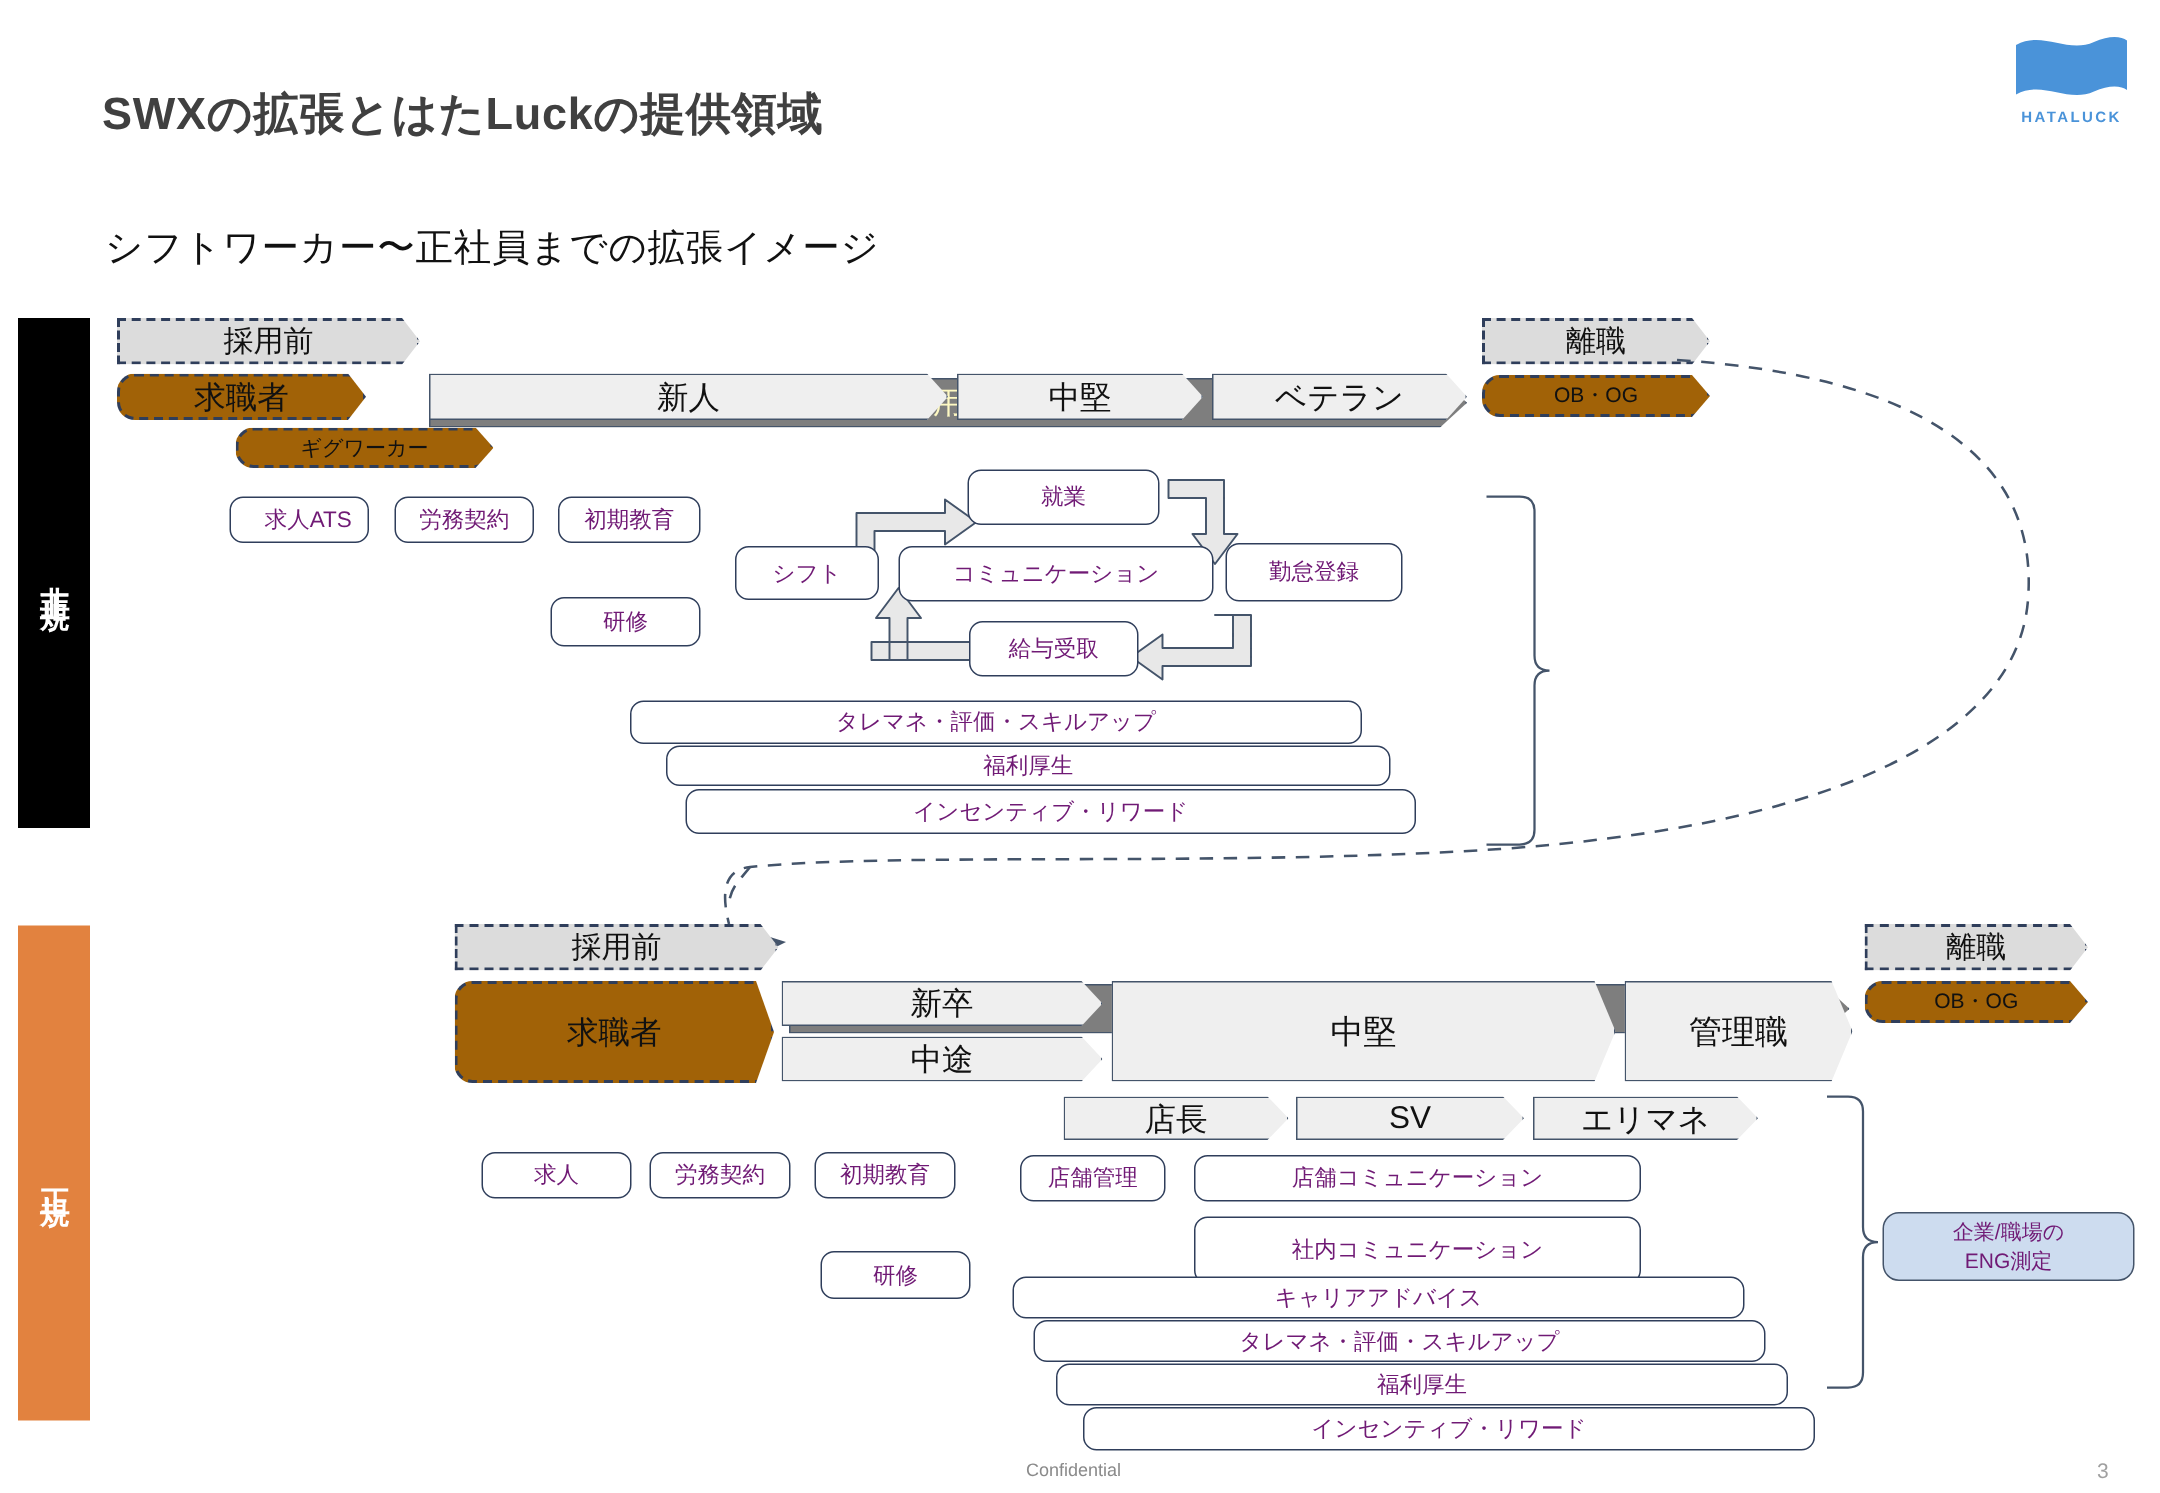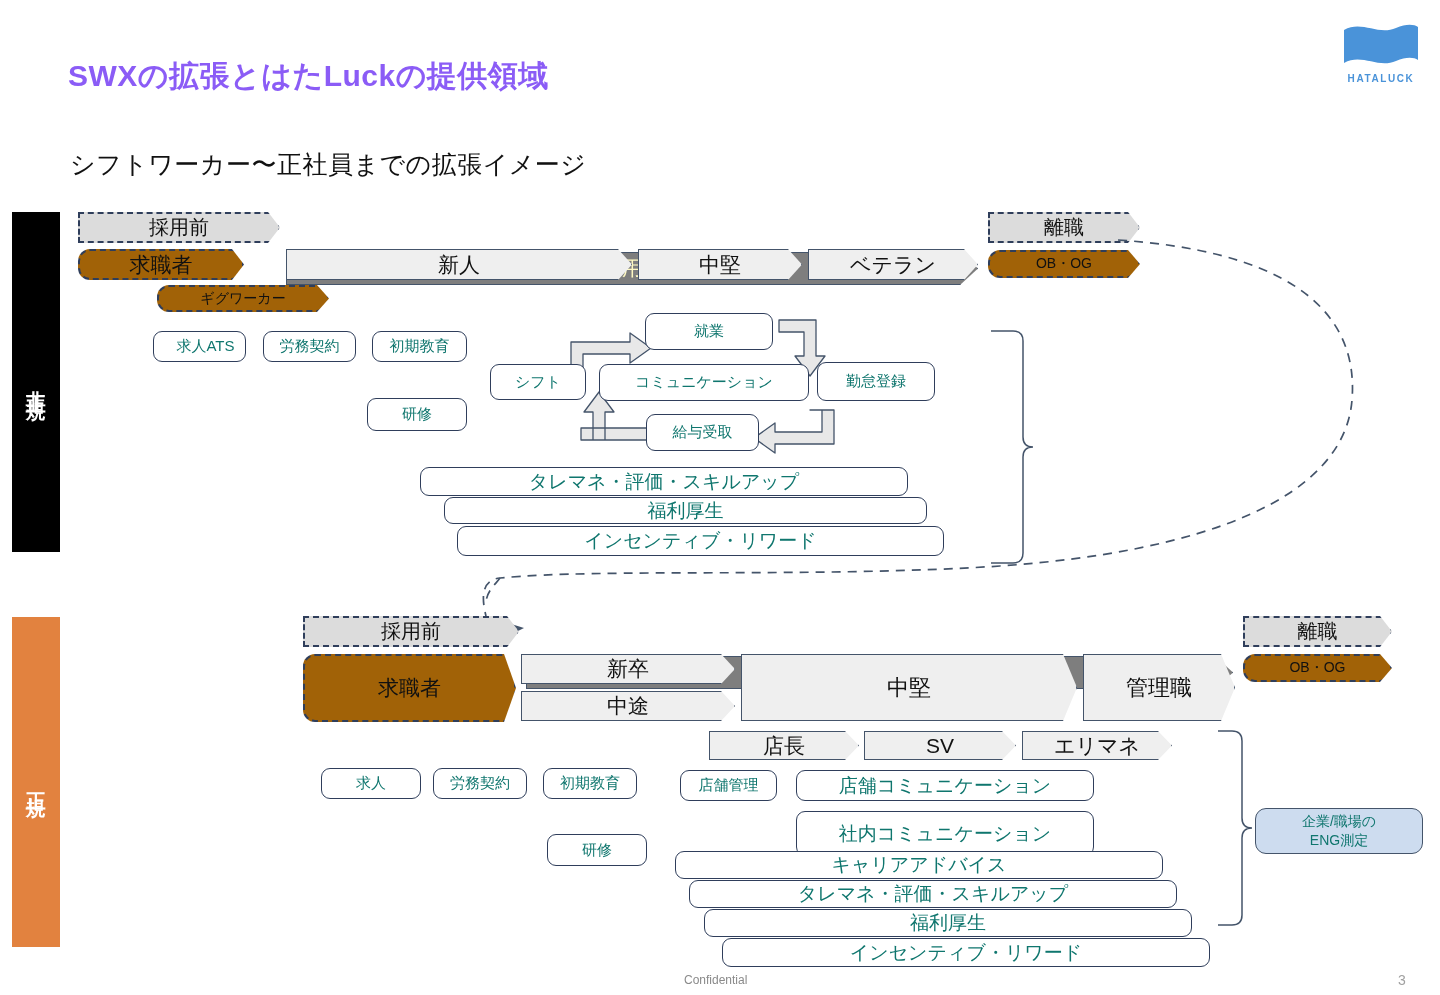--- a/index.html
+++ b/index.html
@@ -7,21 +7,21 @@
     width: 1440px; height: 995px;
     background: #ffffff;
     font-family: "Liberation Sans", "DejaVu Sans", sans-serif;
     overflow: hidden;
   }
   #slide { position: relative; width: 1440px; height: 995px; background:#fff; }
 
   
   .slide-title {
     position: absolute; left: 68px; top: 56px;
-    font-size: 30px; font-weight: bold; color: #8b5cf6;
+    font-size: 30px; font-weight: bold; color: #404040;
     letter-spacing: .5px;
   }
   .slide-subtitle {
     position: absolute; left: 70px; top: 148px;
     font-size: 25px; color: #111; letter-spacing: .5px;
   }
 
   
   .logo-wrap { position: absolute; left: 1338px; top: 20px; width: 86px; height: 70px; }
   .logo-flag { display:block; }
@@ -73,23 +73,23 @@
     margin-top: 41px;
   }
 
   
   .rbox {
     position: absolute;
     background: #ffffff;
     border: 1.6px solid #2F3E5B;
     border-radius: 9px;
     display: flex; align-items: center; justify-content: center;
-    font-size: 15px; color: #0f766e; white-space: nowrap;
-  }
-  .rbox.wide { font-size: 19px; }
+    font-size: 15px; color: #701a75; white-space: nowrap;
+  }
+  .rbox.wide { font-size: 15px; }
   .rbox.blue {
     background: #CDDCEF;
     border: 1.7px solid #44546A;
     border-radius: 11px;
     flex-direction: column; line-height: 1.35;
   }
 
   
   .footer-conf {
     position: absolute; left: 684px; top: 973px;

